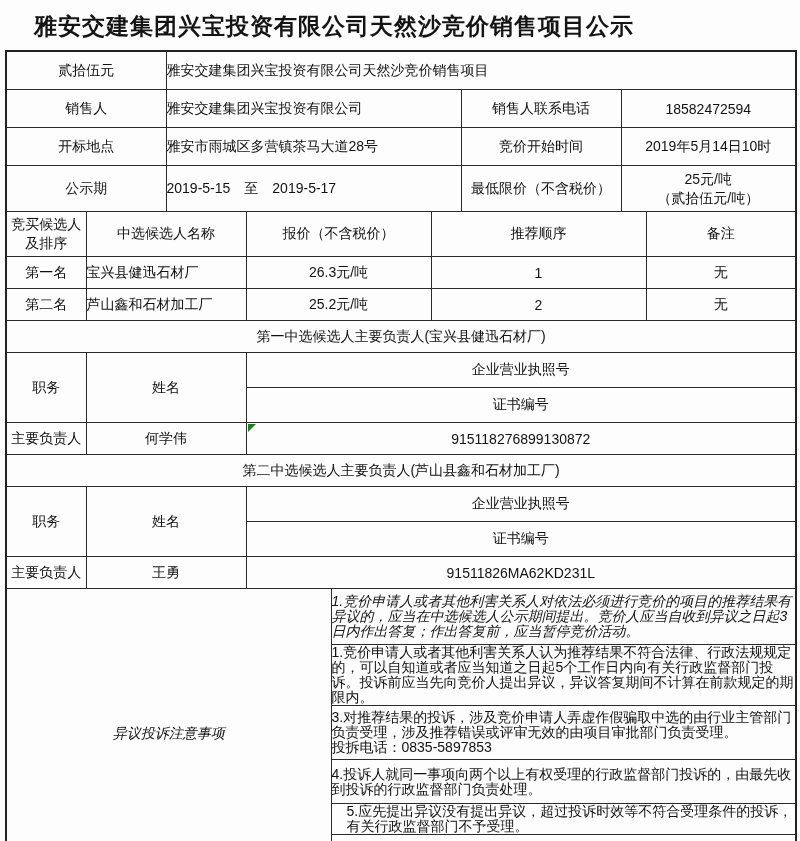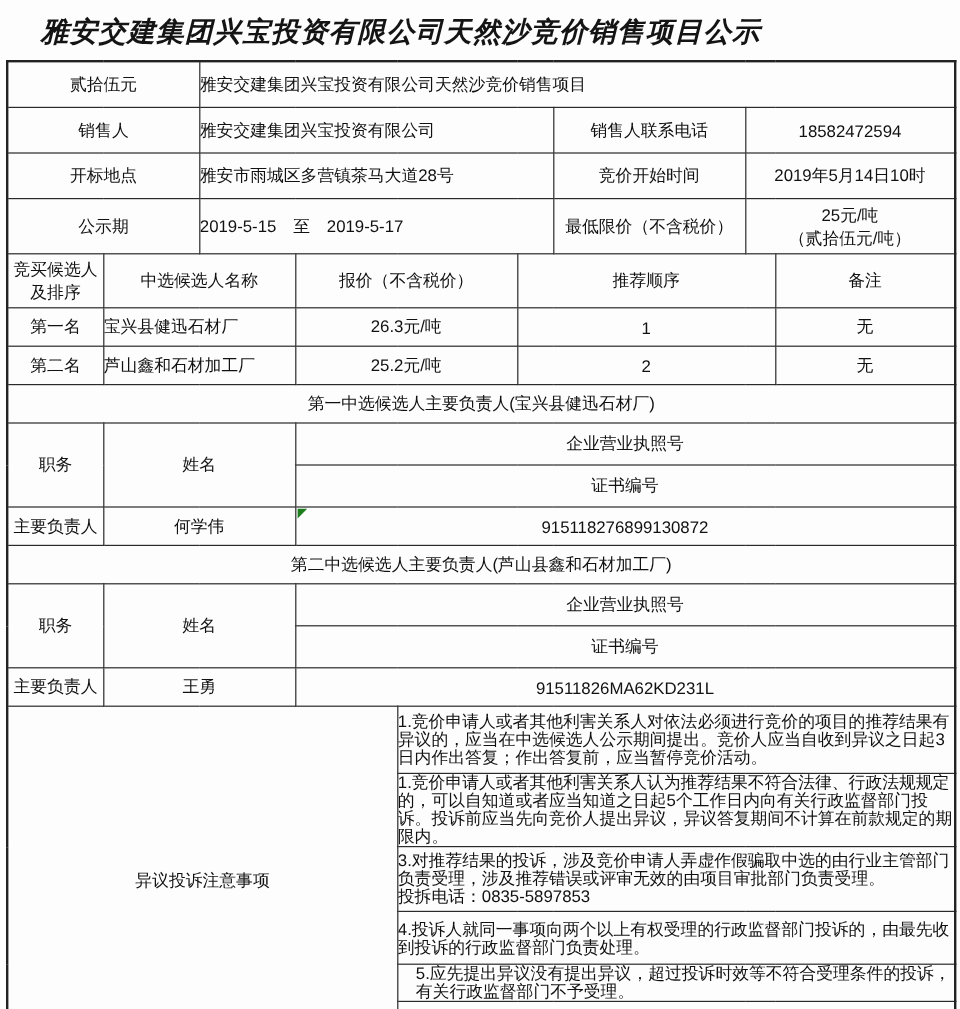--- a/index.html
+++ b/index.html
@@ -1,36 +1,36 @@
 <!DOCTYPE html>
 <html><head>
 <meta charset="utf-8">
 <style>
   html,body{margin:0;padding:0;width:800px;height:841px;background:#fdfdfd;overflow:hidden;
     font-family:"Liberation Sans","DejaVu Sans",sans-serif;color:#111;}
   .page-title{width:668px;text-align:center;font-size:23px;font-weight:bold;
-    padding:11px 0 8px 0;letter-spacing:1px;color:#141414;font-style:italic;}
+    padding:11px 0 8px 0;letter-spacing:1px;color:#141414;}
   table.doc{border-collapse:collapse;table-layout:fixed;width:790px;margin-left:5px;
     border:2px solid #222;}
   table.doc td{border:1px solid #2a2a2a;font-size:14px;vertical-align:middle;
     overflow:hidden;padding:0;}
   td.c{text-align:center;}
   td.l{text-align:left;padding:0 4px 0 6px;margin-top:28px;}
   td.pre{white-space:pre-line;line-height:19px;}
   td.sec{text-align:center;font-size:14px;}
   td.num{text-align:center;position:relative;margin-top:12px;}
   .corner-marker{position:absolute;top:1px;left:1px;width:0;height:0;
     border-top:8px solid #1e7e1e;border-right:8px solid transparent;}
   td.note{font-size:10.5px;line-height:15px;vertical-align:top;
     padding:3px 4px 2px 4px;white-space:pre-line;text-align:left;}
   td.notes-label{text-align:center;font-size:14px;}
   
   tr.h37 td{height:37px;} tr.h45 td{height:45px;} tr.h44 td{height:44px;}
   tr.h31 td{height:31px;} tr.h34 td{height:34px;}
-  tr.n55 td{height:55px;} tr.n52 td{height:52px;} tr.n53 td{height:53px;margin-left:40px;}
+  tr.n55 td{height:55px;font-style:italic;} tr.n52 td{height:52px;} tr.n53 td{height:53px;margin-left:40px;}
   tr.n43 td{height:43px;} tr.n27 td{height:27px;padding-left:15px;}
 </style>
 </head>
 <body>
 
 <div class="page-title">雅安交建集团兴宝投资有限公司天然沙竞价销售项目公示</div>
 
 <table class="doc">
   <colgroup>
     <col style="width:80px">

